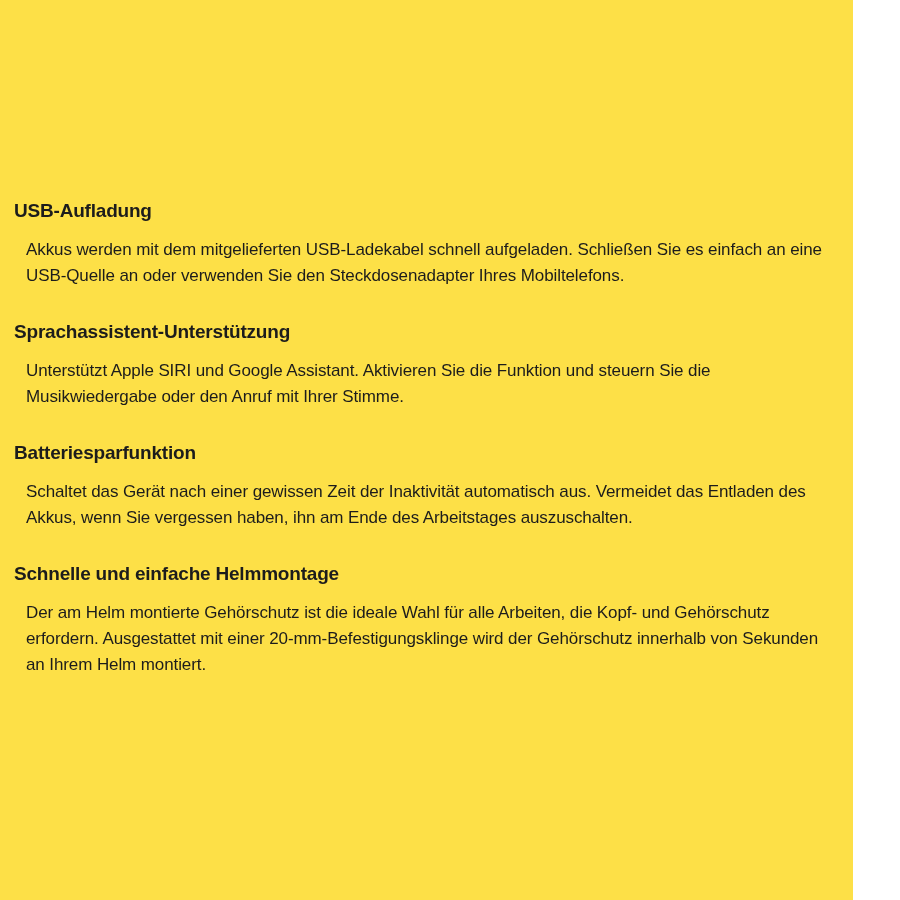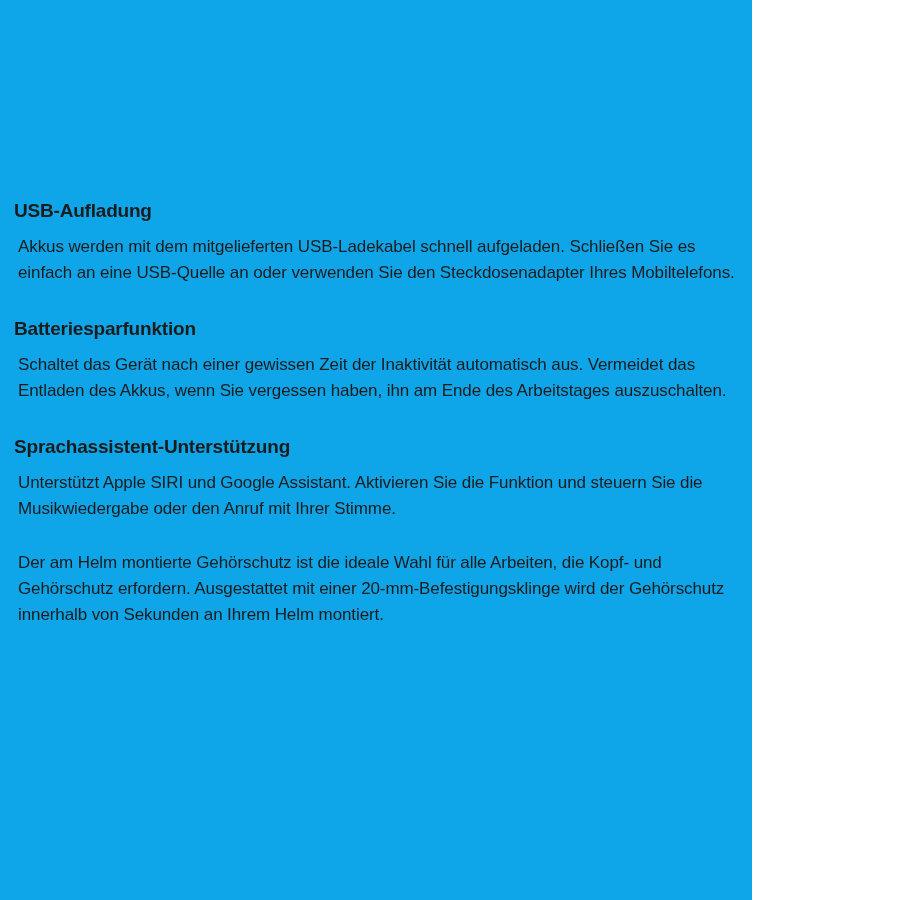--- a/index.html
+++ b/index.html
@@ -10,63 +10,64 @@
   body {
     width: 900px;
     height: 900px;
     overflow: hidden;
     font-family: "Liberation Sans", sans-serif;
     color: #1c1c1c;
     -webkit-font-smoothing: antialiased;
   }
   .page {
     box-sizing: border-box;
-    width: 752px;
+    width: 853px;
     height: 900px;
     padding: 196px 9px 0 14px;
-    background: #0ea5e9;
+    background: #fde047;
   }
   .section {
     margin: 0 0 28px 0;
   }
   .section-heading {
     margin: 0 0 9px 0;
     font-size: 19px;
     line-height: 29px;
     font-weight: 700;
     letter-spacing: -0.2px;
     color: #1c1c1c;
   }
   .section-body {
-    margin: 4px;
+    margin: 12px;
     max-width: 872px;
     font-size: 17px;
     line-height: 26px;
     font-weight: 400;
     letter-spacing: -0.1px;
     color: #1c1c1c;
   }
 </style>
 </head>
 <body>
 
 <div class="page">
 
   <section class="section">
     <h2 class="section-heading">USB-Aufladung</h2>
     <p class="section-body">Akkus werden mit dem mitgelieferten USB-Ladekabel schnell aufgeladen. Schließen Sie es einfach an eine USB-Quelle an oder verwenden Sie den Steckdosenadapter Ihres Mobiltelefons.</p>
   </section>
 
   <section class="section">
+    <h2 class="section-heading">Sprachassistent-Unterstützung</h2>
+    <p class="section-body">Unterstützt Apple SIRI und Google Assistant. Aktivieren Sie die Funktion und steuern Sie die Musikwiedergabe oder den Anruf mit Ihrer Stimme.</p>
+  </section>
+
+  <section class="section">
     <h2 class="section-heading">Batteriesparfunktion</h2>
     <p class="section-body">Schaltet das Gerät nach einer gewissen Zeit der Inaktivität automatisch aus. Vermeidet das Entladen des Akkus, wenn Sie vergessen haben, ihn am Ende des Arbeitstages auszuschalten.</p>
   </section>
 
   <section class="section">
-    <h2 class="section-heading">Sprachassistent-Unterstützung</h2>
-    <p class="section-body">Unterstützt Apple SIRI und Google Assistant. Aktivieren Sie die Funktion und steuern Sie die Musikwiedergabe oder den Anruf mit Ihrer Stimme.</p>
-  </section>
-
-  <section class="section">
+    <h2 class="section-heading">Schnelle und einfache Helmmontage</h2>
     <p class="section-body">Der am Helm montierte Gehörschutz ist die ideale Wahl für alle Arbeiten, die Kopf- und Gehörschutz erfordern. Ausgestattet mit einer 20-mm-Befestigungsklinge wird der Gehörschutz innerhalb von Sekunden an Ihrem Helm montiert.</p>
   </section>
 
 </div>
 
 </body></html>

